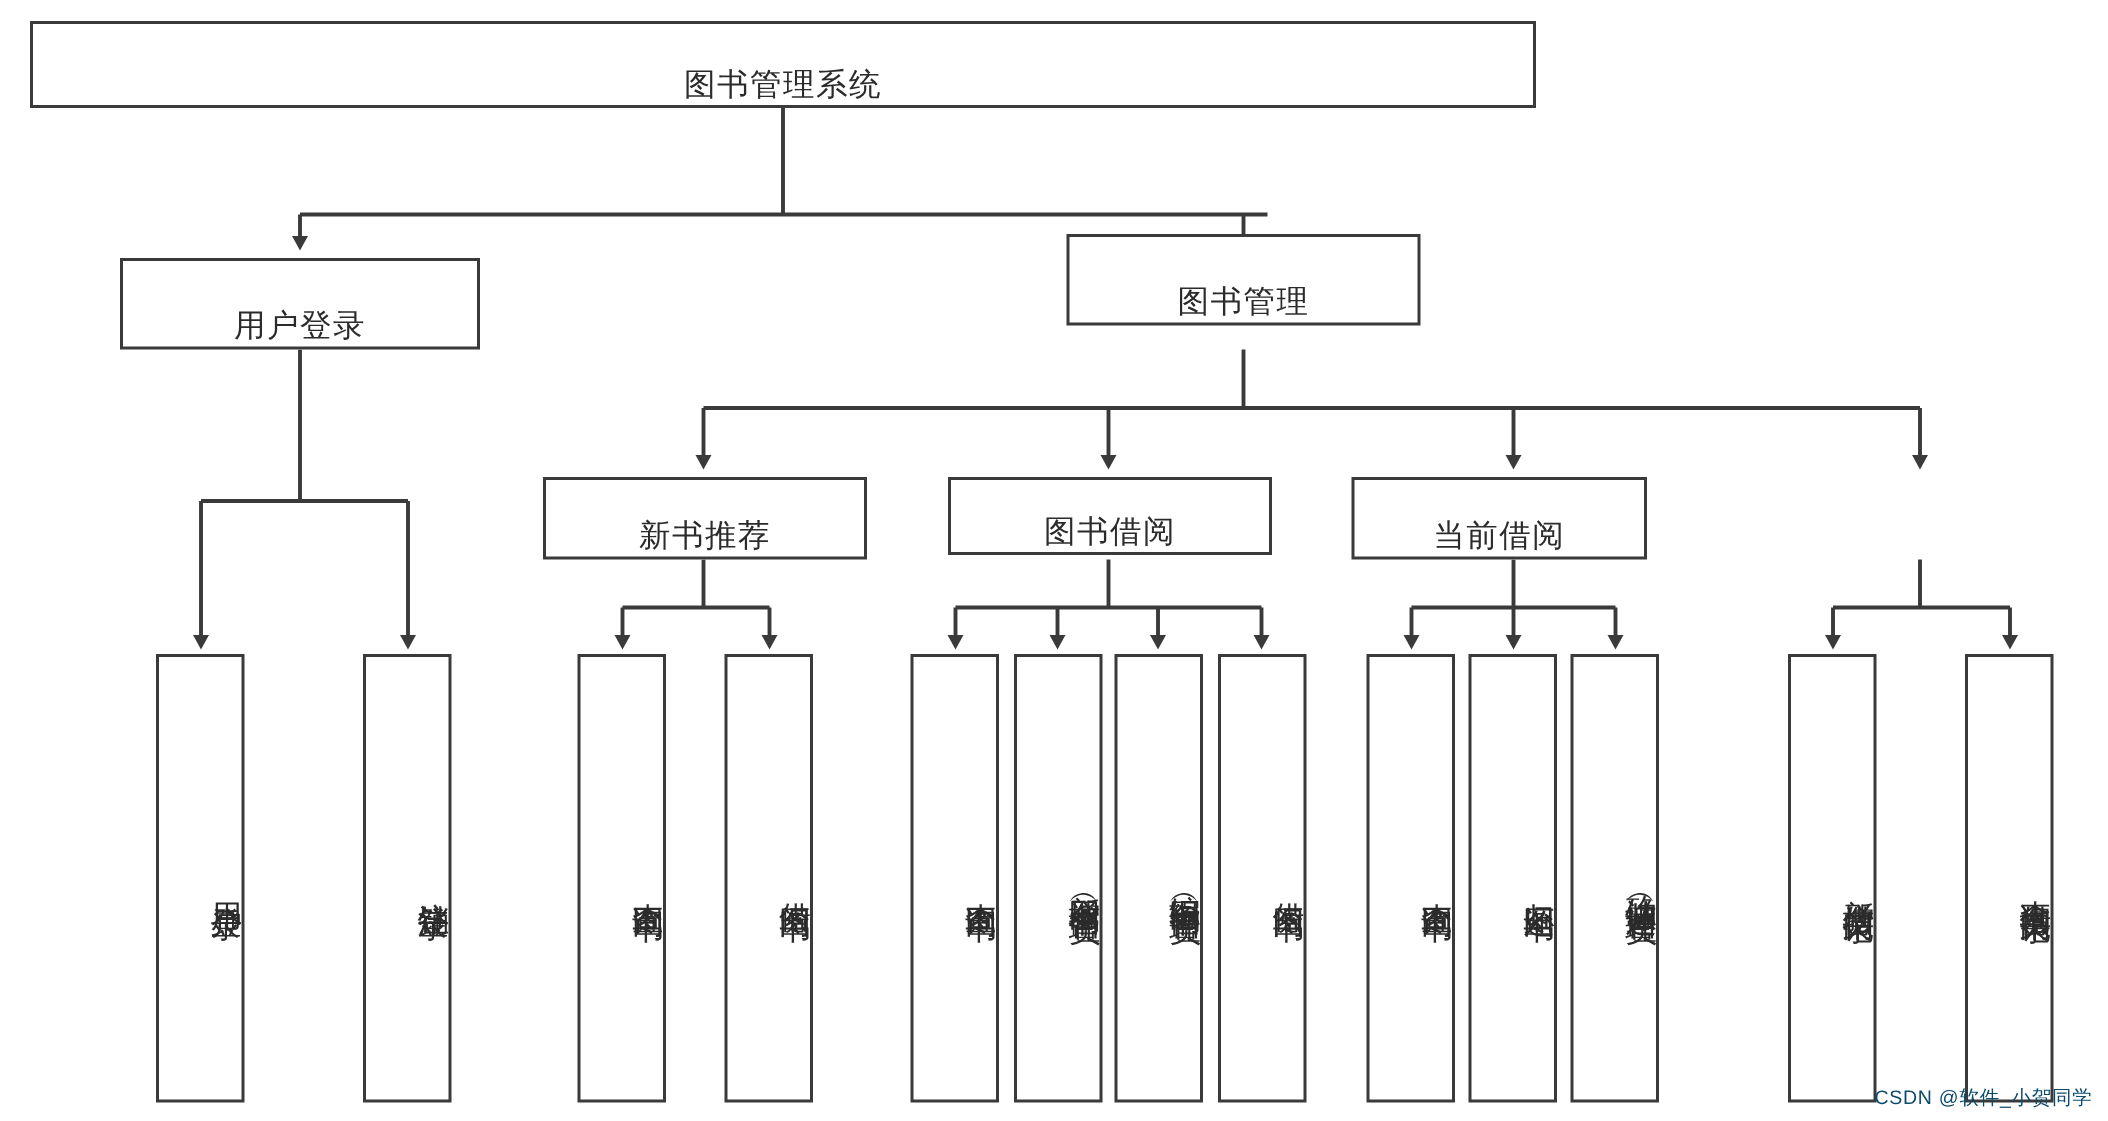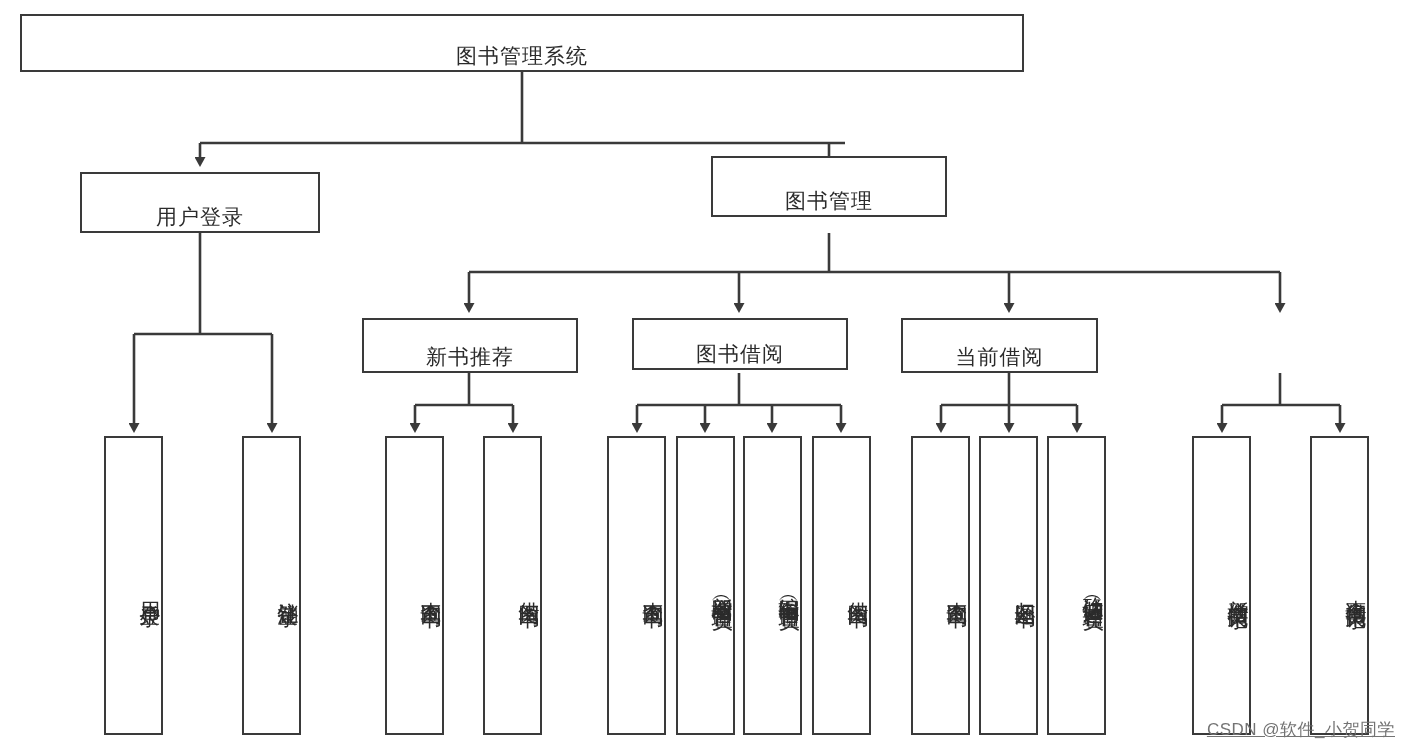--- a/index.html
+++ b/index.html
@@ -51,25 +51,24 @@
     left: 0;
     top: 0;
     width: 1405px;
     height: 747px;
     pointer-events: none;
   }
   .watermark {
     position: absolute;
     right: 10px;
     bottom: 6px;
-    font-size: 17px;
-    color: #737373;
+    font-size: 13px;
+    color: #0c4a6e;
     letter-spacing: 0.5px;
     white-space: nowrap;
-    text-decoration: underline;
   }
 </style>
 </head>
 <body>
 
 <div id="canvas">
 
   <svg class="edges" viewBox="0 0 1405 747">
     <defs>
       <marker id="arrow" markerWidth="10" markerHeight="11" refX="1" refY="5.5" orient="auto" markerUnits="userSpaceOnUse">

